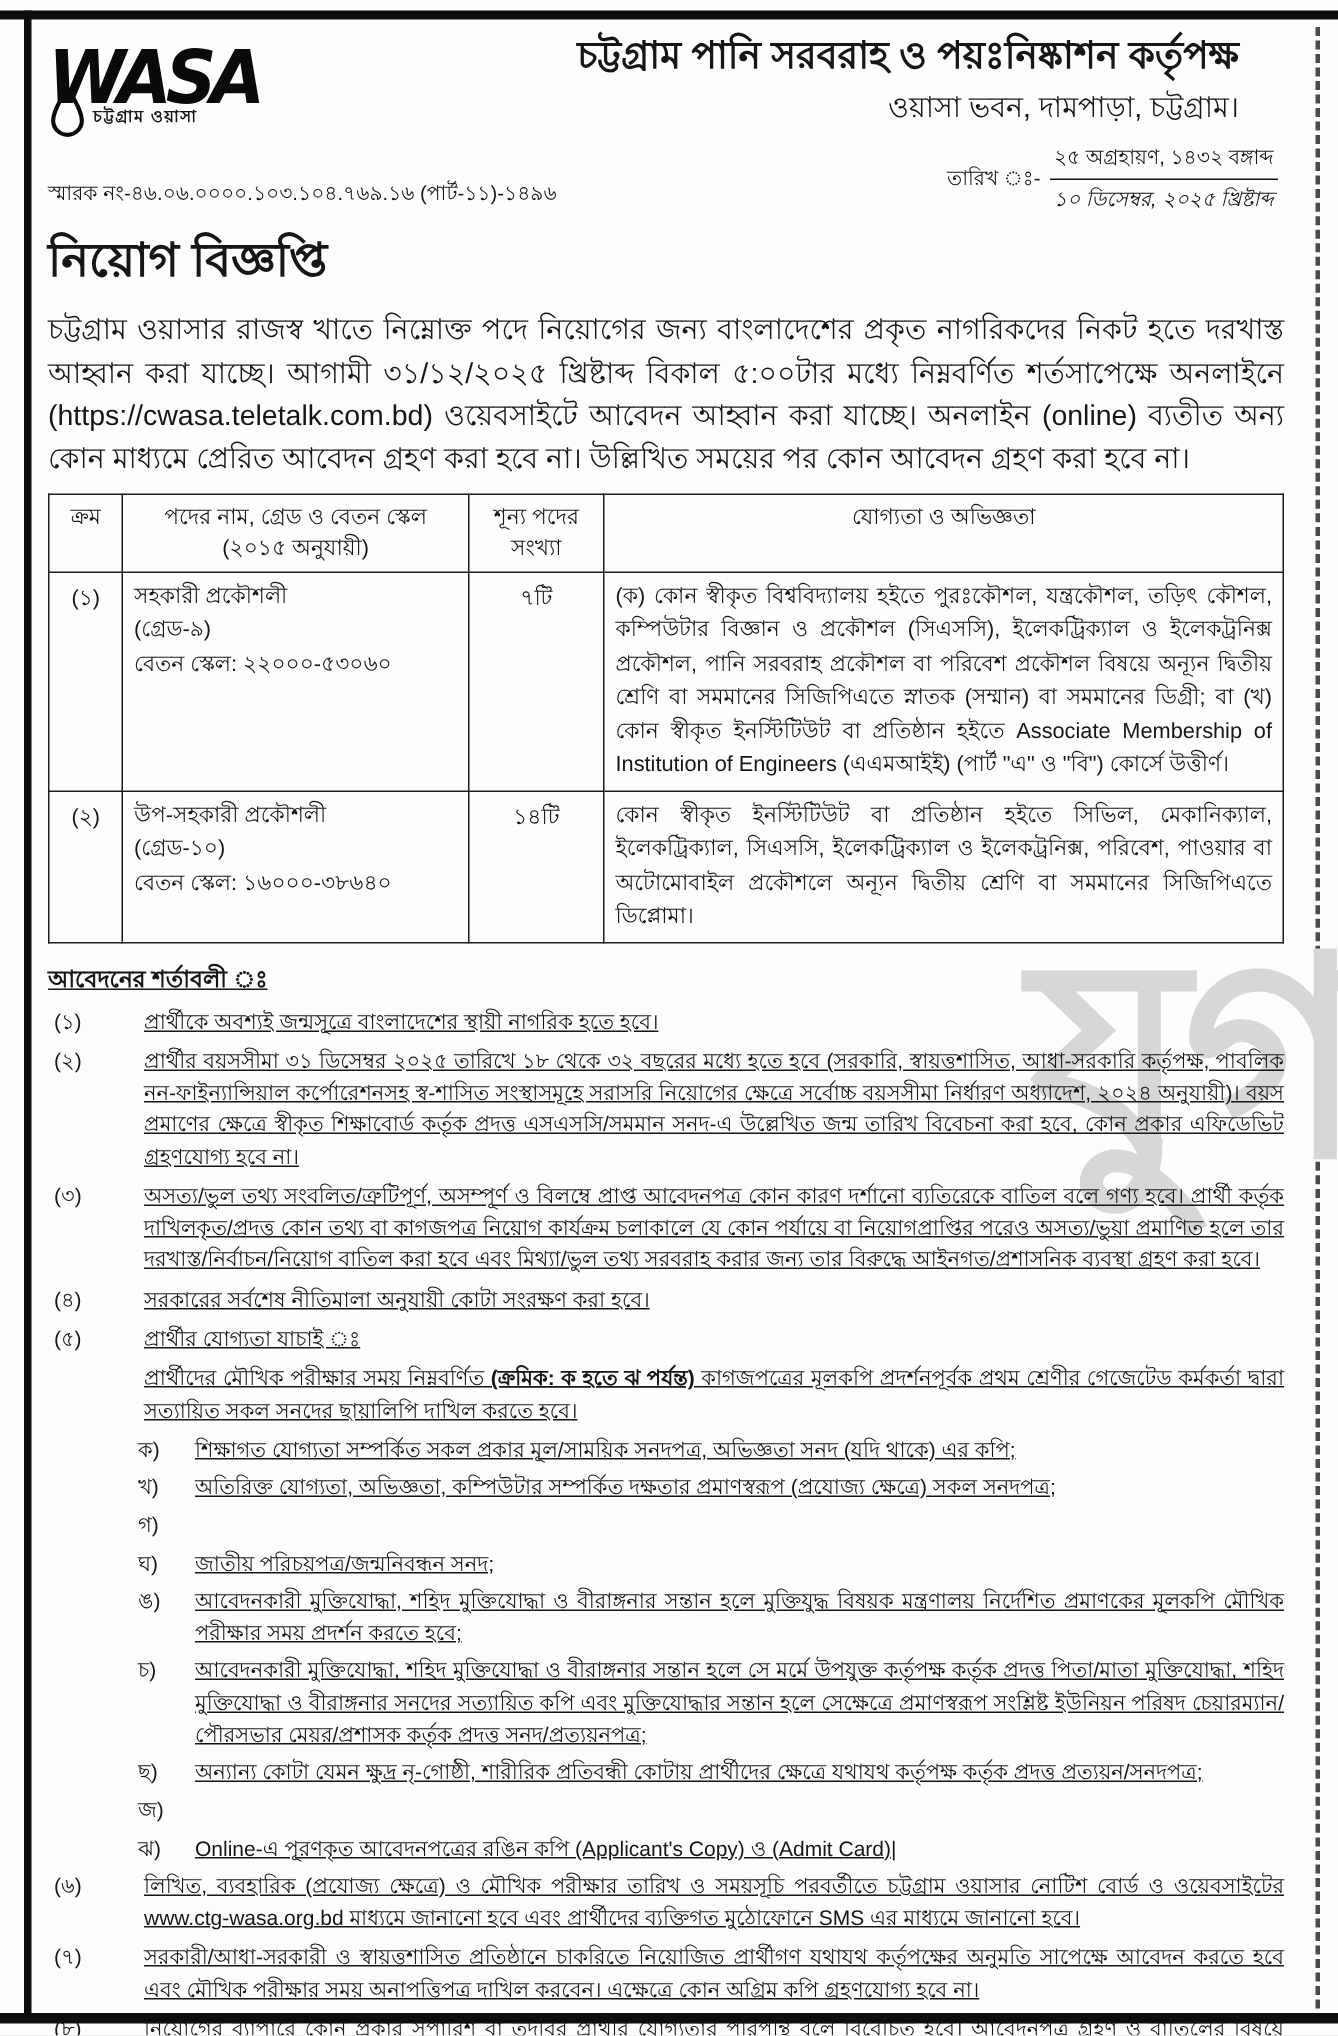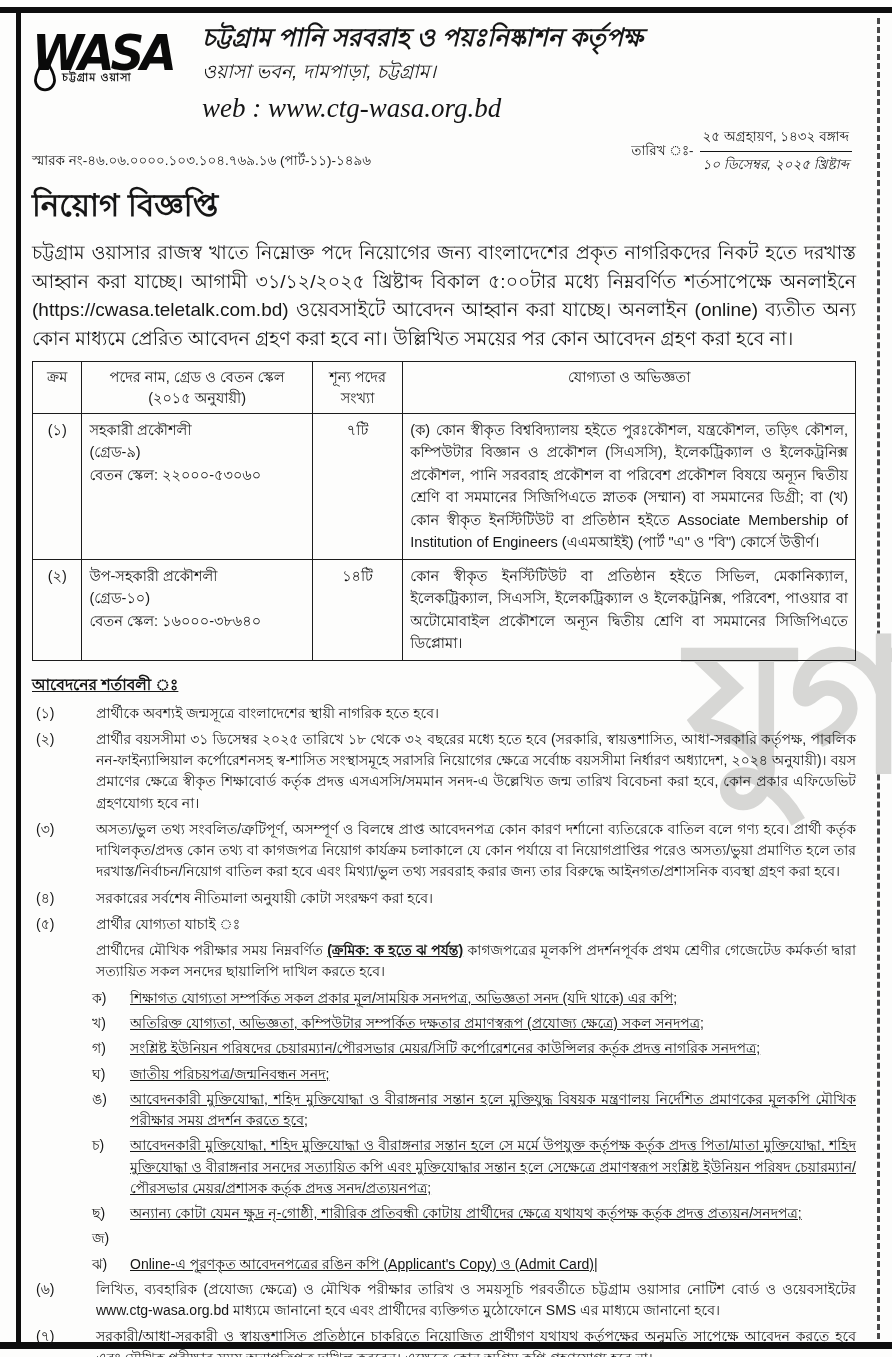--- a/index.html
+++ b/index.html
@@ -25,21 +25,21 @@
   .header { display:flex; align-items:flex-start; }
   .logo { width:170px; flex:0 0 170px; padding-top:10px; }
   .logo-word {
     font-family:"DejaVu Sans",sans-serif; font-weight:900; font-style:italic;
     font-size:47px; line-height:0.9; letter-spacing:-4px; color:#0a0a0a;
     transform:scaleY(1.05);
   }
   .logo-row { display:flex; align-items:flex-end; gap:4px; margin-top:-16px; }
   .logo-drop { width:26px; height:34px; flex:0 0 26px; }
   .logo-sub { font-weight:bold; font-size:11px; letter-spacing:1px; padding-bottom:4px; }
-  .head-center { flex:1; text-align:left; padding-right:30px;font-style:italic; }
+  .head-center { flex:1; text-align:right; padding-right:30px; }
   .org-name { font-weight:bold; font-size:25px; line-height:1.25; }
   .org-addr { font-size:19px; margin-top:4px; }
   .web-line { font-family:"Liberation Serif","DejaVu Serif",serif; font-size:27px; margin-top:4px; }
 
   .memo-row { display:flex; justify-content:space-between; align-items:flex-end; margin-top:2px; }
   .memo-no { font-size:13.5px; padding-bottom:4px;text-align:center; }
   .date-block { display:flex; align-items:center; gap:6px; font-size:13.5px; margin-right:4px; }
   .date-frac { display:inline-block; text-align:center; }
   .date-top { border-bottom:1.5px solid #111; padding:0 3px 2px; }
   .date-bot { padding-top:2px; }
@@ -56,21 +56,21 @@
   .col-post{ width:28%; }
   .col-vac { width:11%; }
   .cell-sl, .cell-vac { text-align:center; }
   .cell-post div { line-height:1.55; }
   .cell-qual { text-align:justify; line-height:1.55; }
 
   
   .cond-heading { font-weight:bold; text-decoration:underline; font-size:15.5px; margin:12px 0 4px; }
   .cond-item { display:flex; font-size:14px; line-height:1.52; margin-bottom:5px; }
   .cond-num { flex:0 0 60px; padding-left:4px; }
-  .cond-txt { flex:1; text-align:justify; }
+  .cond-txt { flex:1; text-align:justify;text-decoration:underline; }
   .qual-emph { font-weight:bold; text-decoration:underline; }
   .sub-item { display:flex; font-size:14px; line-height:1.52; margin-bottom:4px; }
   .sub-gap { flex:0 0 60px; }
   .sub-label { flex:0 0 38px; }
   .sub-txt { flex:1; text-align:justify;text-decoration:underline; }
 </style>
 </head>
 <body>
 
 <div class="page">
@@ -88,21 +88,20 @@
         <div class="logo-row">
           <svg class="logo-drop" viewBox="0 0 24 32">
             <path d="M12 1 C12 1 3 14 3 21 a9 9 0 0 0 18 0 C21 14 12 1 12 1 Z" fill="none" stroke="#0a0a0a" stroke-width="2.6"></path>
           </svg>
           <span class="logo-sub">চট্টগ্রাম ওয়াসা</span>
         </div>
       </div>
       <div class="head-center">
         <div class="org-name">চট্টগ্রাম পানি সরবরাহ ও পয়ঃনিষ্কাশন কর্তৃপক্ষ</div>
         <div class="org-addr">ওয়াসা ভবন, দামপাড়া, চট্টগ্রাম।</div>
-        <div class="web-line">web : www.ctg-wasa.org.bd</div>
       </div>
     </div>
 
     <div class="memo-row">
       <div class="memo-no">স্মারক নং-৪৬.০৬.০০০০.১০৩.১০৪.৭৬৯.১৬ (পার্ট-১১)-১৪৯৬</div>
       <div class="date-block">
         <span>তারিখ ঃ-</span>
         <span class="date-frac">
           <span class="date-top" style="display:block;">২৫ অগ্রহায়ণ, ১৪৩২ বঙ্গাব্দ</span>
           <span class="date-bot" style="display:block;font-style:italic;">১০ ডিসেম্বর, ২০২৫ খ্রিষ্টাব্দ</span>
@@ -189,21 +188,20 @@
       <span class="sub-txt">শিক্ষাগত যোগ্যতা সম্পর্কিত সকল প্রকার মূল/সাময়িক সনদপত্র, অভিজ্ঞতা সনদ (যদি থাকে) এর কপি;</span>
     </div>
     <div class="sub-item">
       <span class="sub-gap"></span>
         <span class="sub-label">খ)</span>
       <span class="sub-txt">অতিরিক্ত যোগ্যতা, অভিজ্ঞতা, কম্পিউটার সম্পর্কিত দক্ষতার প্রমাণস্বরূপ (প্রযোজ্য ক্ষেত্রে) সকল সনদপত্র;</span>
     </div>
     <div class="sub-item">
       <span class="sub-gap"></span>
         <span class="sub-label">গ)</span>
-      <span class="sub-txt">সংশ্লিষ্ট ইউনিয়ন পরিষদের চেয়ারম্যান/পৌরসভার মেয়র/সিটি কর্পোরেশনের কাউন্সিলর কর্তৃক প্রদত্ত নাগরিক সনদপত্র;</span>
     </div>
     <div class="sub-item">
       <span class="sub-gap"></span>
         <span class="sub-label">ঘ)</span>
       <span class="sub-txt">জাতীয় পরিচয়পত্র/জন্মনিবন্ধন সনদ;</span>
     </div>
     <div class="sub-item">
       <span class="sub-gap"></span>
         <span class="sub-label">ঙ)</span>
       <span class="sub-txt">আবেদনকারী মুক্তিযোদ্ধা, শহিদ মুক্তিযোদ্ধা ও বীরাঙ্গনার সন্তান হলে মুক্তিযুদ্ধ বিষয়ক মন্ত্রণালয় নির্দেশিত প্রমাণকের মূলকপি মৌখিক পরীক্ষার সময় প্রদর্শন করতে হবে;</span>

